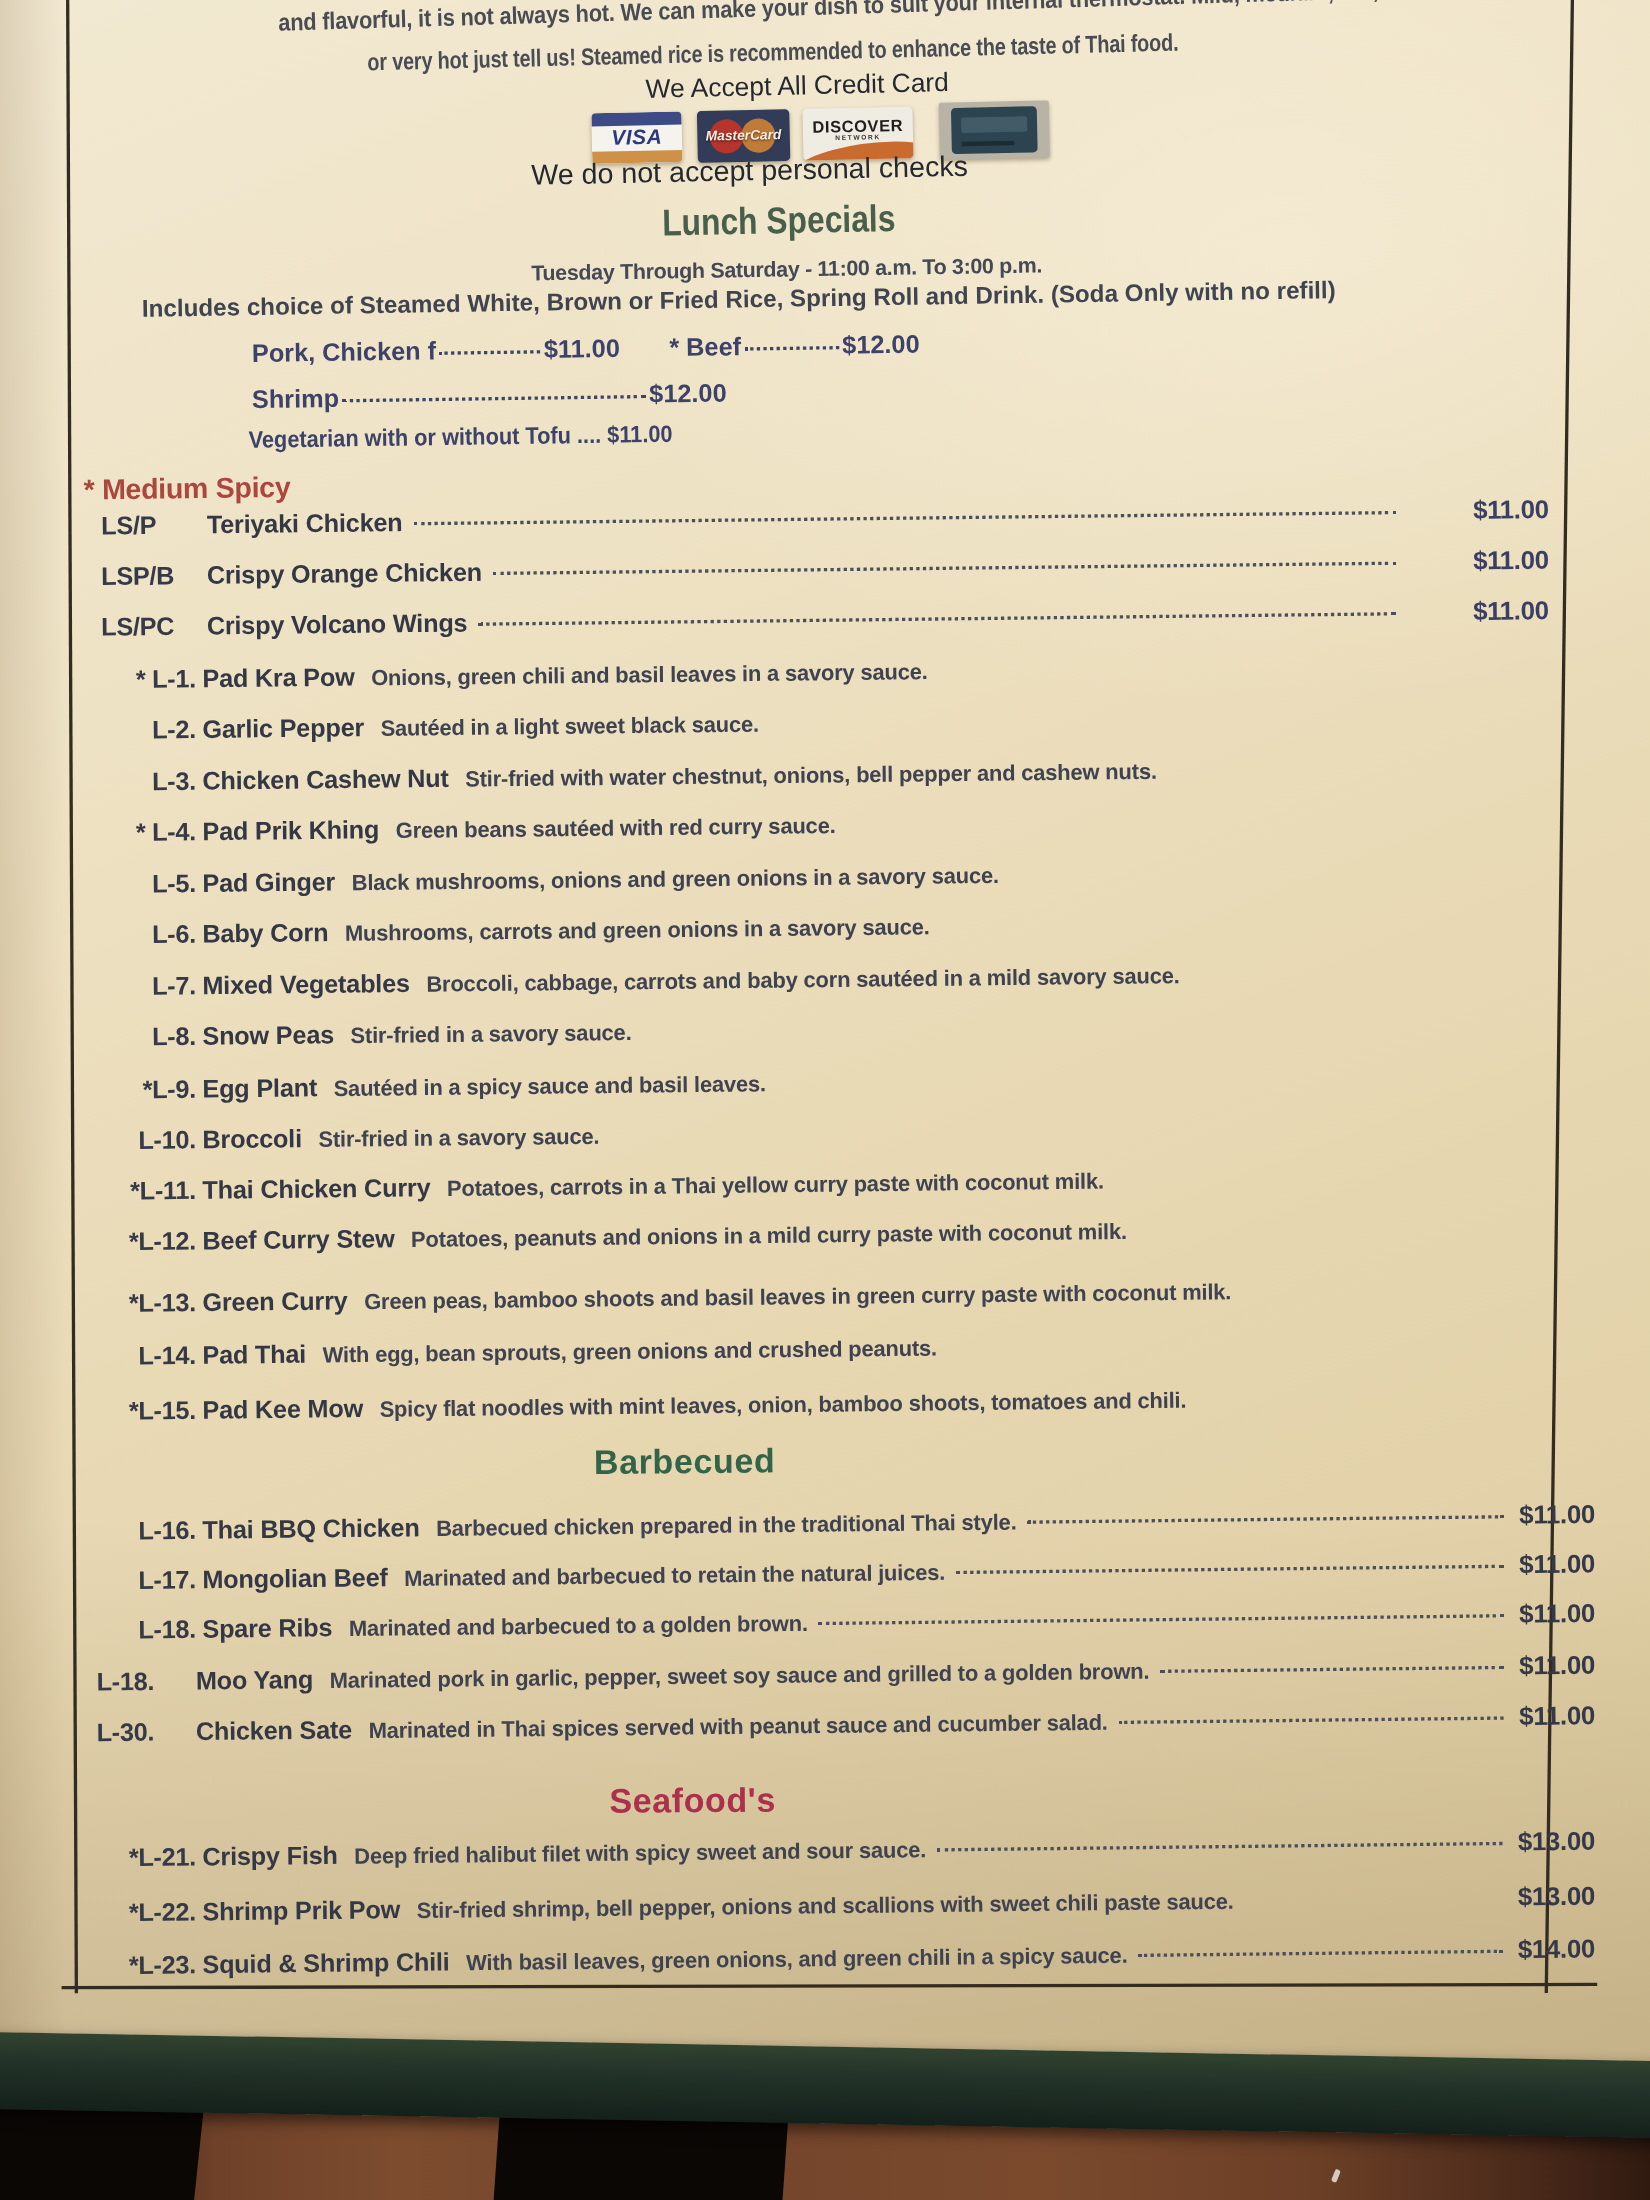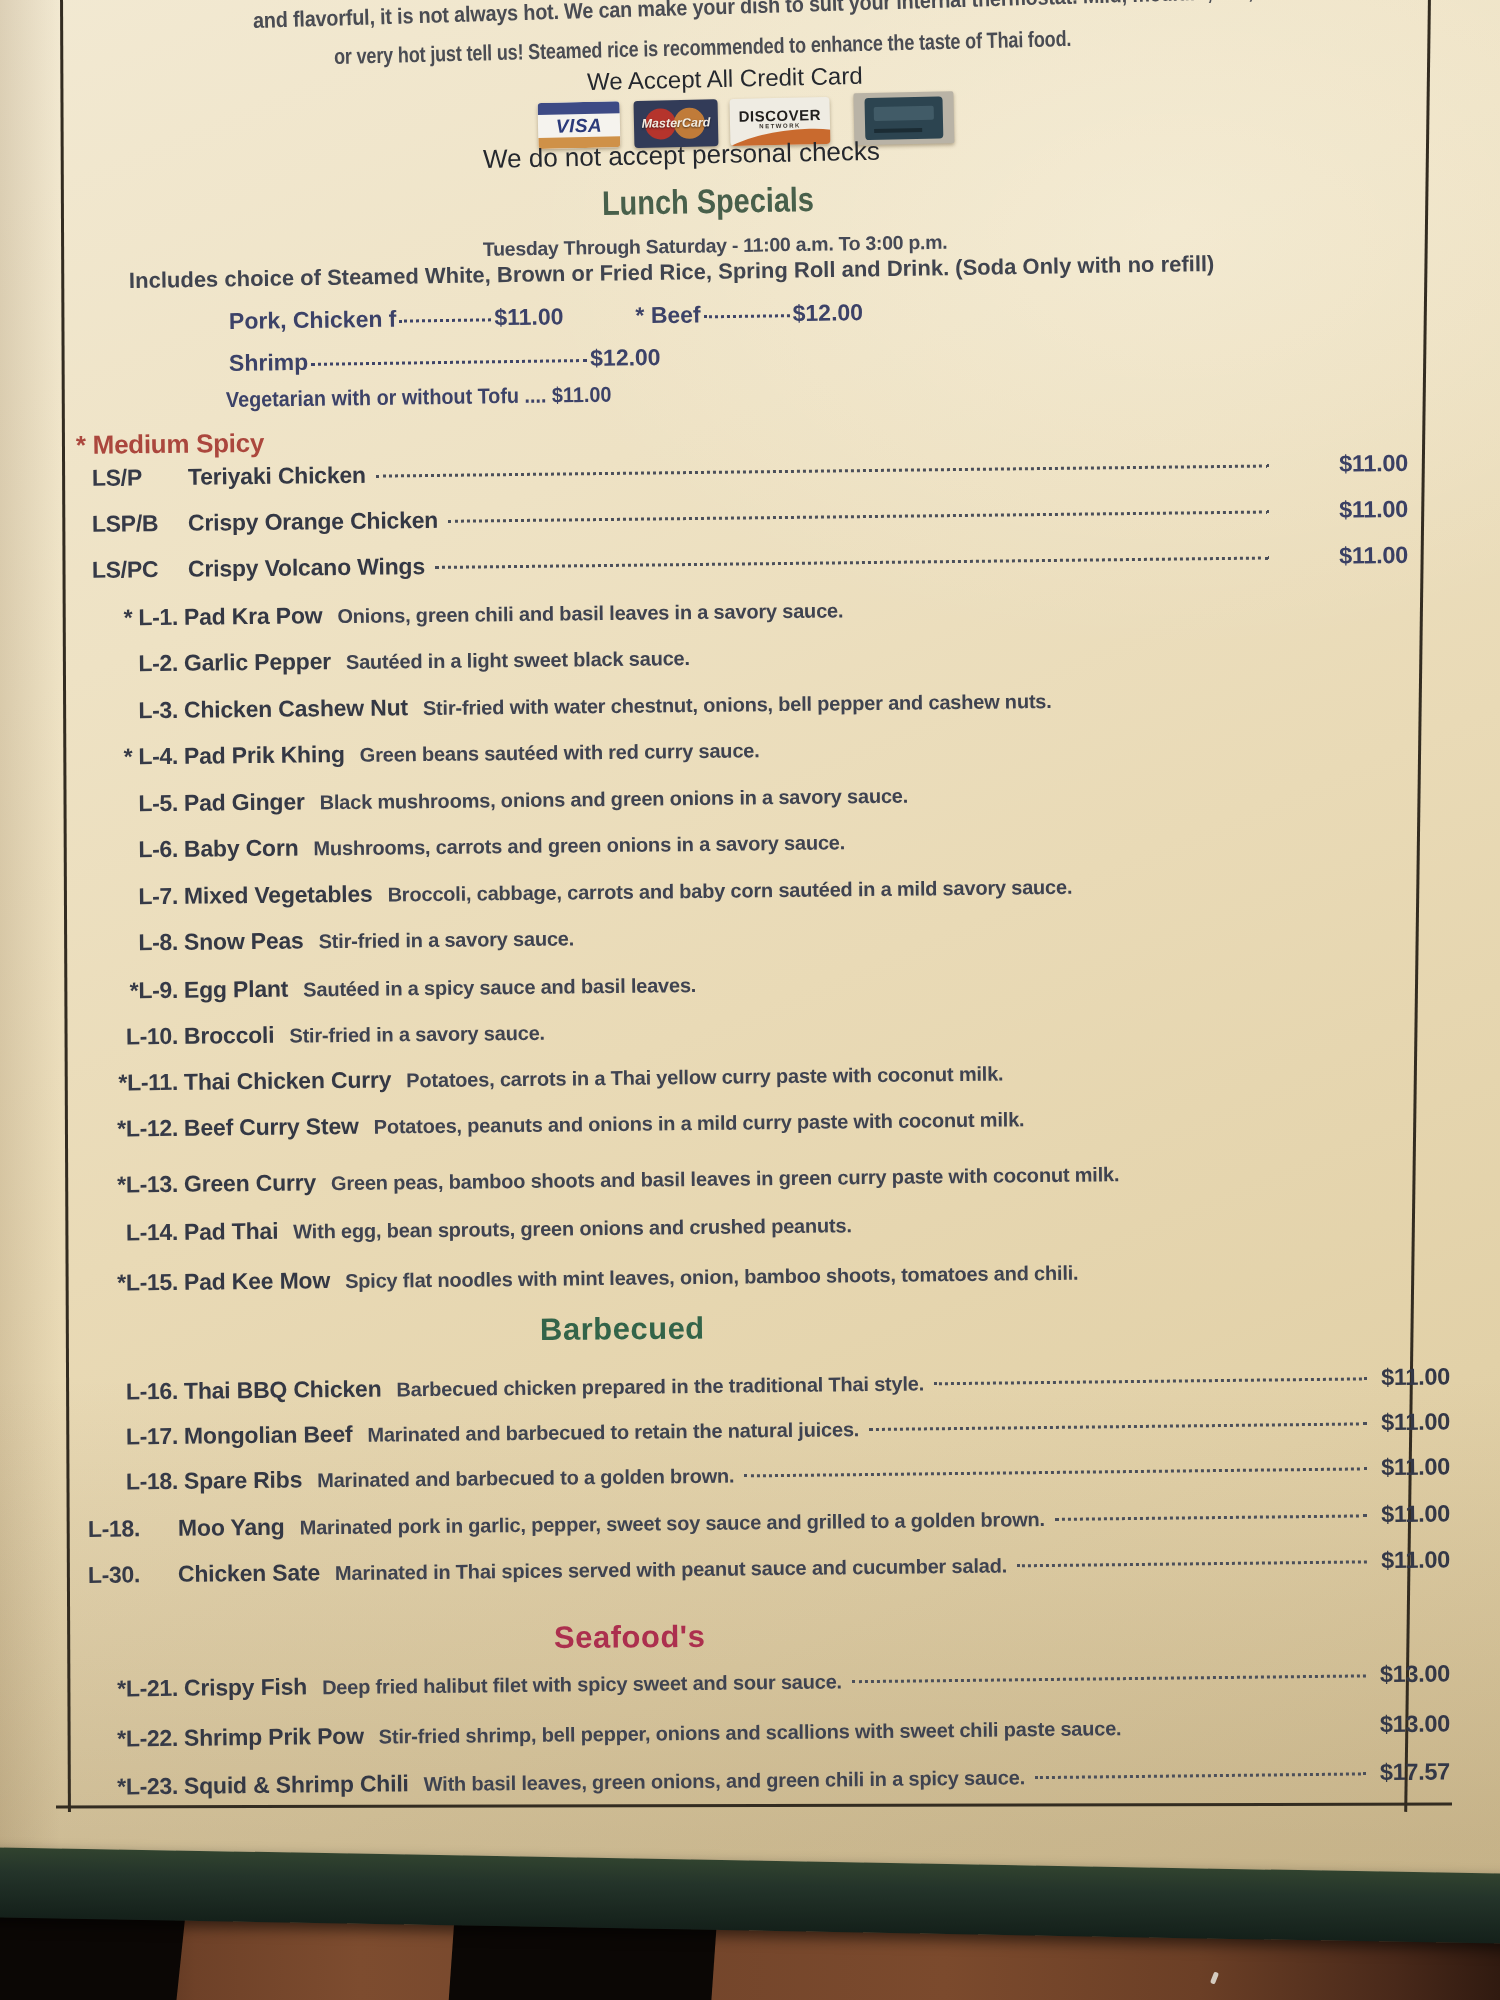--- a/index.html
+++ b/index.html
@@ -142,21 +142,21 @@
 <div class="txt plain" style="left:483px;top:144px;font-size:26px;transform:rotate(-1.2deg);">We do not accept personal checks</div>
 
 <div class="txt h-green" style="left:602px;top:184px;font-size:34px;transform:rotate(-1.1deg) scaleX(.85);transform-origin:0 50%;">Lunch  Specials</div>
 <div class="txt" style="left:483px;top:238px;font-size:19.5px;font-weight:700;color:#454956;letter-spacing:-0.3px;transform:rotate(-0.9deg);">Tuesday Through Saturday - 11:00 a.m.  To  3:00 p.m.</div>
 <div class="txt" style="left:129px;top:268px;font-size:22px;font-weight:700;color:#40444f;transform:rotate(-0.9deg);">Includes choice of Steamed White, Brown or Fried Rice, Spring Roll and Drink. (Soda Only with no refill)</div>
 
 <div class="opt-row" style="left:229px;top:308px;">
   <span>Pork, Chicken f</span>
   <span class="dotfill" style="width:92px"></span>
   <span>$11.00</span>
-  <span style="margin-left:72px">* Beef</span>
+  <span style="margin-left:45px">* Beef</span>
   <span class="dotfill" style="width:86px"></span>
   <span>$12.00</span>
 </div>
 <div class="opt-row" style="left:229px;top:350px;">
   <span>Shrimp</span>
   <span class="dotfill" style="width:276px"></span>
   <span>$12.00</span>
 </div>
 <div class="opt-row" style="left:226px;top:388px;font-size:21.5px;transform:rotate(-0.8deg) scaleX(.92);">
   <span>Vegetarian with or without Tofu ....</span>
@@ -312,14 +312,14 @@
   <span class="name">Shrimp Prik Pow</span>
   <span class="desc">Stir-fried shrimp, bell pepper, onions and scallions with sweet chili paste sauce.</span>
   <span class="dots blank"></span>
   <span class="price">$13.00</span>
 </div>
 <div class="row priced" style="top:1774px">
   <span class="code">*L-23.</span>
   <span class="name">Squid &amp; Shrimp Chili</span>
   <span class="desc">With basil leaves, green onions, and green chili in a spicy sauce.</span>
   <span class="dots"></span>
-  <span class="price">$17.57</span>
+  <span class="price">$14.00</span>
 </div>
 
 </body></html>

